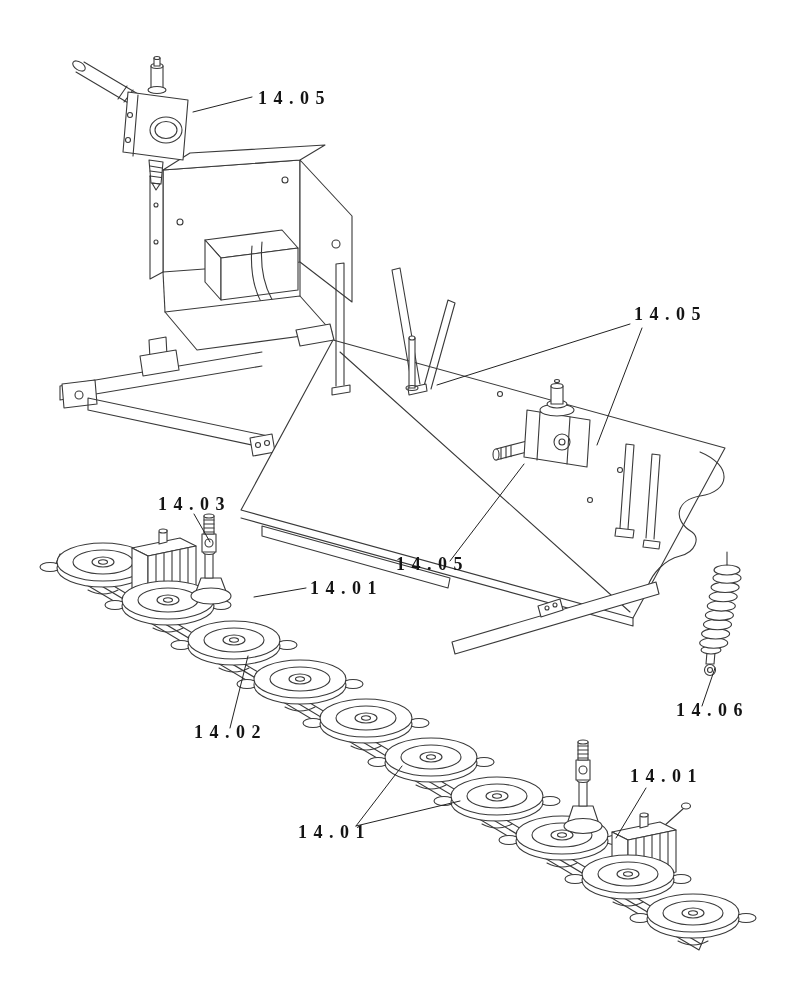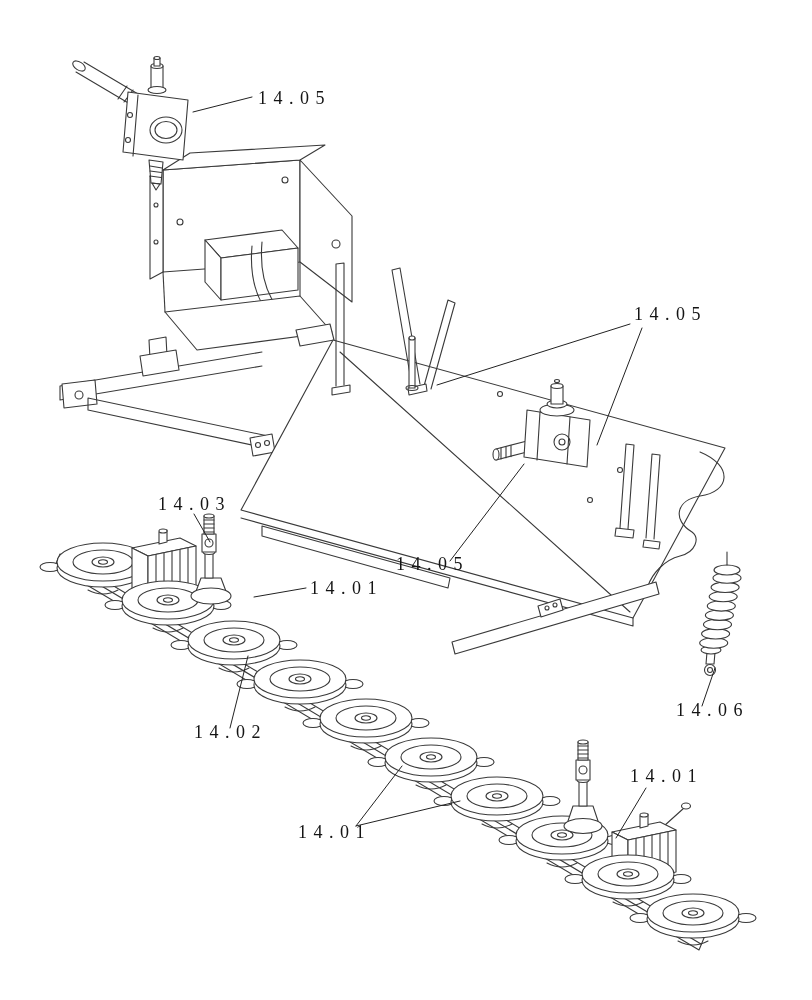--- a/index.html
+++ b/index.html
@@ -1,16 +1,16 @@
 <!DOCTYPE html>
 <html style="--line: #3a3a3a; --label: #141414;"><head>
 <meta charset="utf-8">
 <style>
   html,body{margin:0;padding:0;background:#ffffff;}
-  .canvas{position:relative;width:812px;height:1000px;background:#ffffff;overflow:hidden;}
+  .canvas{position:relative;width:812px;height:1000px;background:#ffffff;overflow:hidden;font-weight:bold;}
   svg{position:absolute;left:0;top:0;}
   svg *{stroke:var(--line,#3a3a3a);stroke-width:1.1;fill:none;stroke-linecap:round;stroke-linejoin:round;}
   svg .w{fill:#ffffff;}
   svg .leader{stroke:#222222;stroke-width:1;}
   svg text{stroke:none;fill:var(--label,#141414);
     font-family:"Liberation Serif","DejaVu Serif",serif;
     font-size:18px;letter-spacing:6.5px;}
 </style>
 </head>
 <body>

